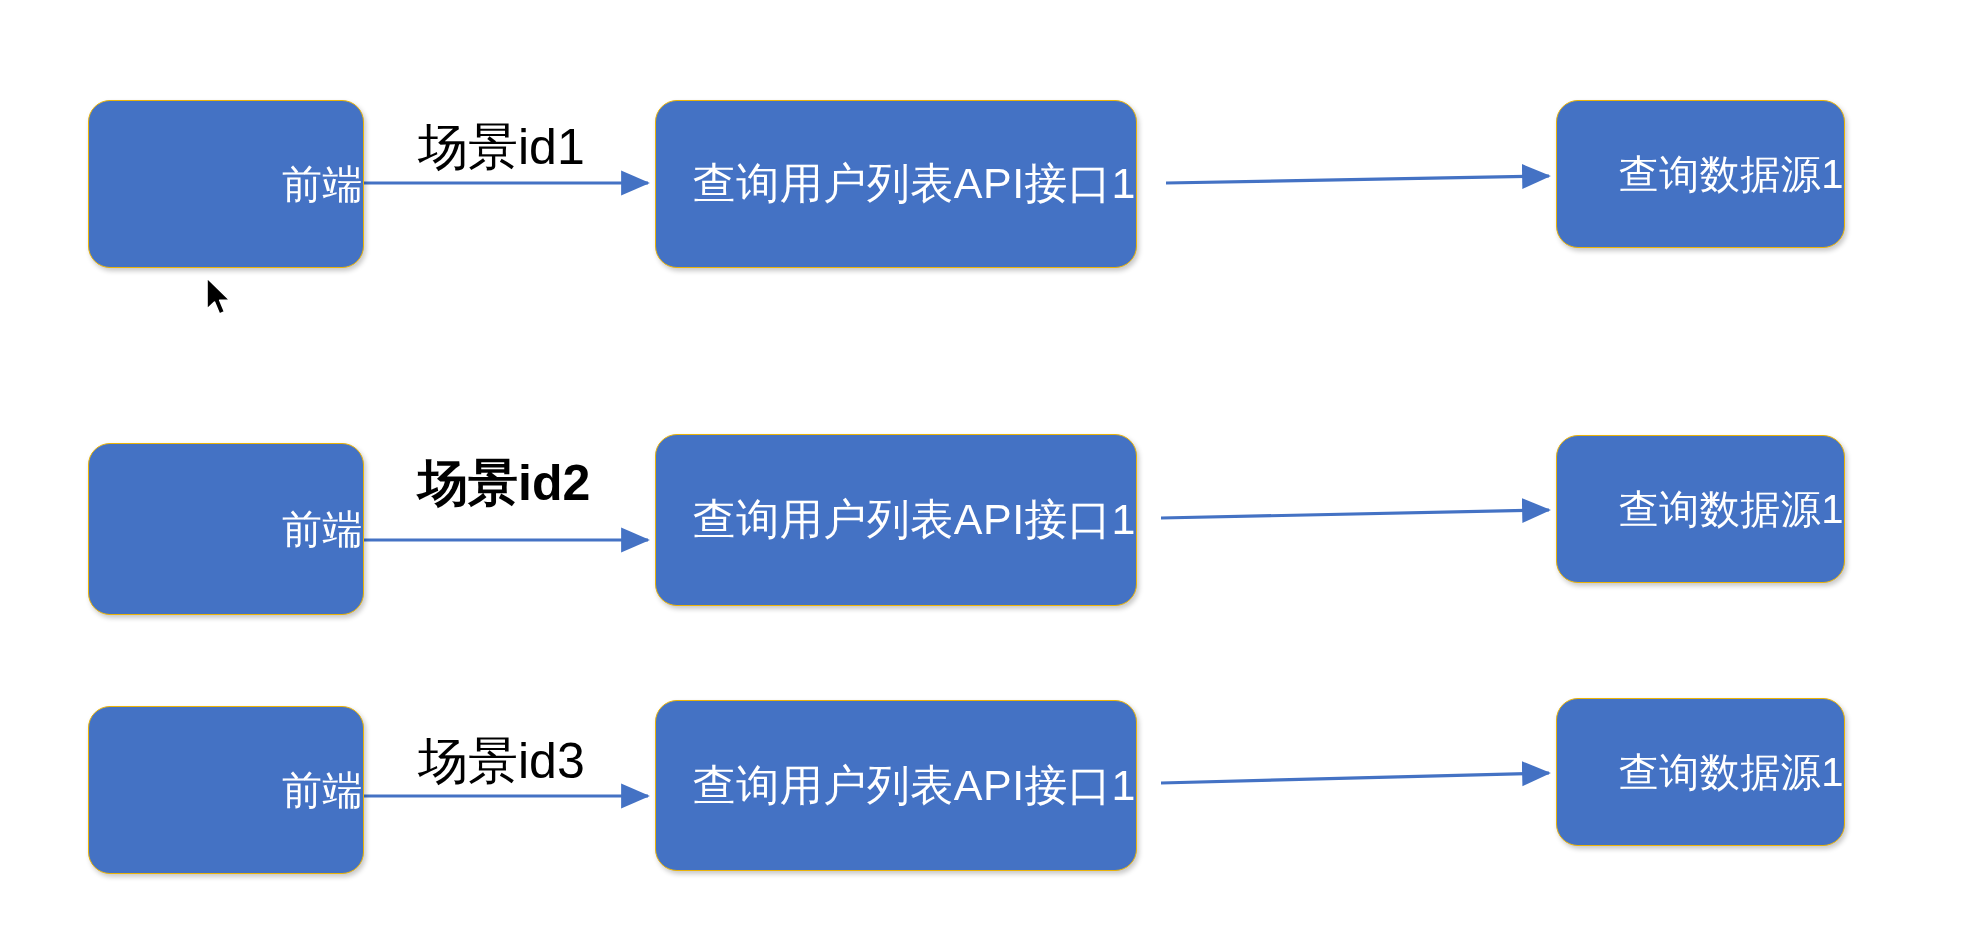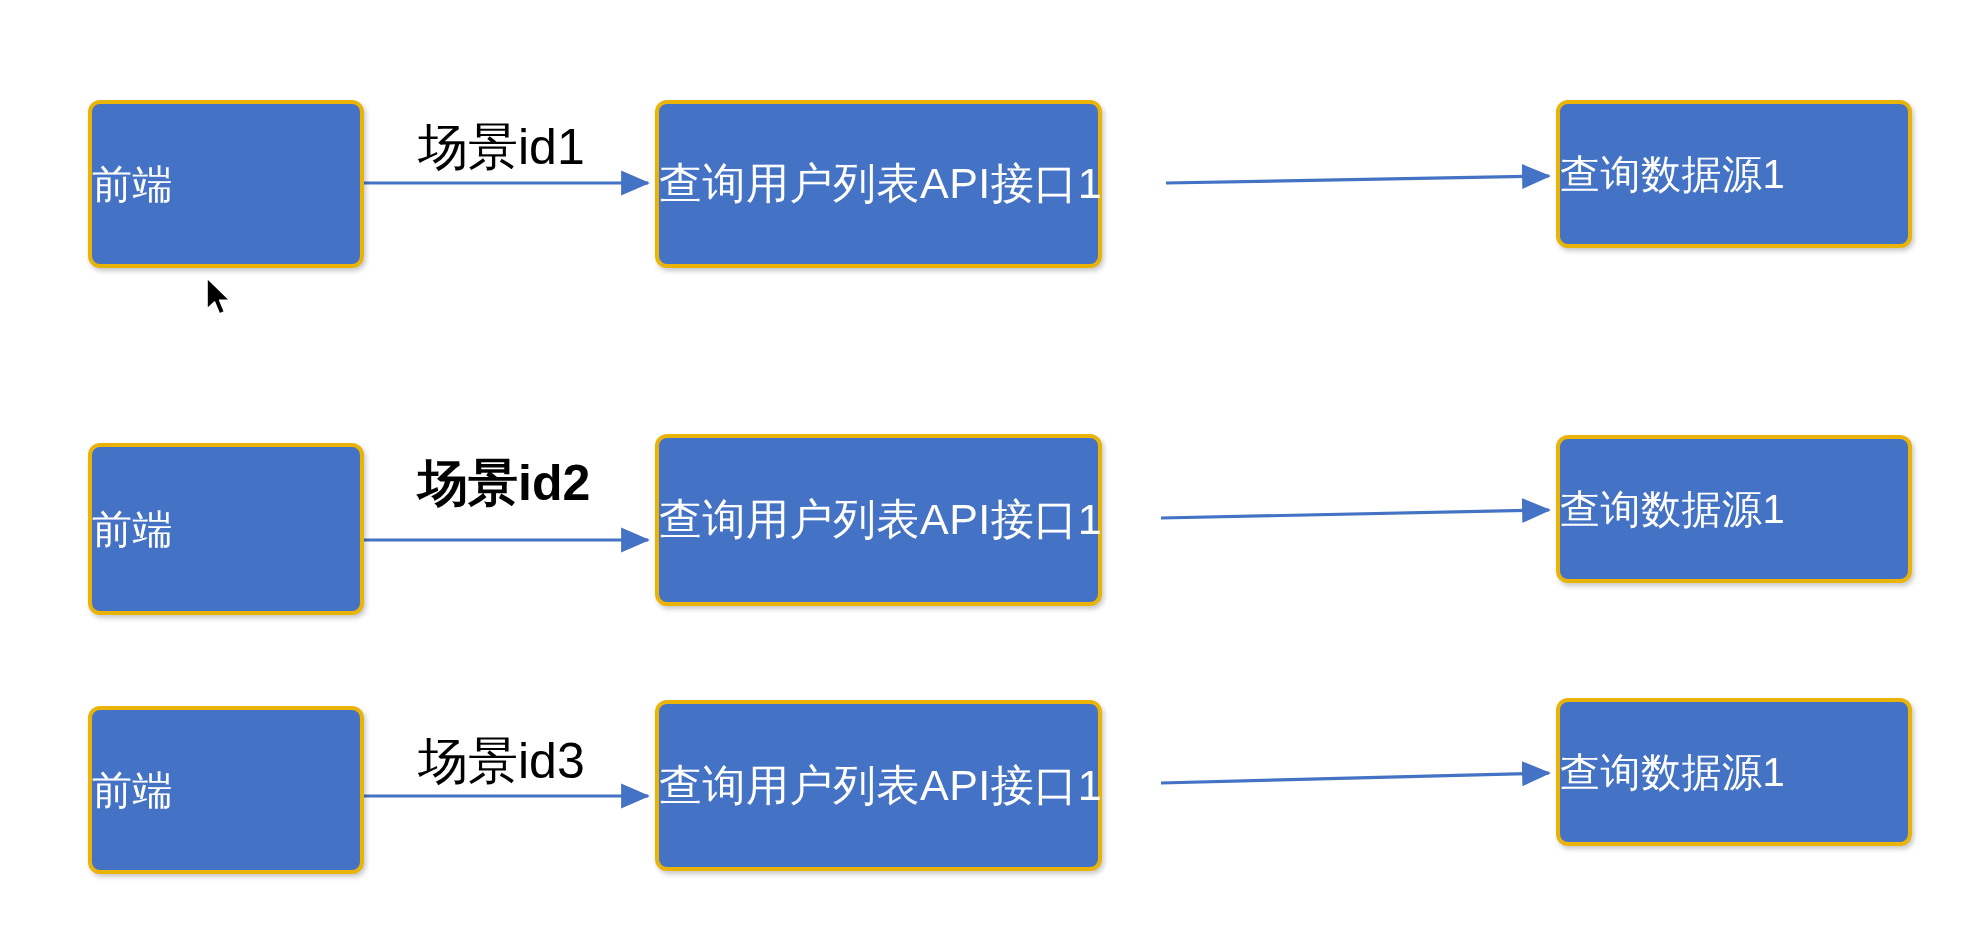--- a/index.html
+++ b/index.html
@@ -14,41 +14,41 @@
     position: relative;
     width: 1982px;
     height: 930px;
     background: #ffffff;
     overflow: hidden;
   }
   .node {
     position: absolute;
     box-sizing: border-box;
     background: #4472C4;
-    border: 4px solid #eab308;
-    border-radius: 12px;
+    border: 1px solid #eab308;
+    border-radius: 22px;
     color: #ffffff;
     display: flex;
     align-items: center;
-    justify-content: flex-start;
+    justify-content: flex-end;
     text-align: center;
     letter-spacing: 0.5px;
     box-shadow: 2px 3px 5px rgba(0,0,0,0.22);
     user-select: none;
   }
   .node-label {
     display: block;
     line-height: 1.15;
     white-space: nowrap;
   }
 
   
   .col-left   { left: 88px;   width: 276px; }
-  .col-mid    { left: 655px;  width: 447px; }
-  .col-right  { left: 1556px; width: 356px; }
+  .col-mid    { left: 655px;  width: 482px; }
+  .col-right  { left: 1556px; width: 289px; }
 
   .col-left  .node-label { font-size: 40px; }
   .col-mid   .node-label { font-size: 43px; }
   .col-right .node-label { font-size: 40px; }
 
   
   .r1-left  { top: 100px; height: 168px; }
   .r1-mid   { top: 100px; height: 168px; }
   .r1-right { top: 100px; height: 148px; }
 

